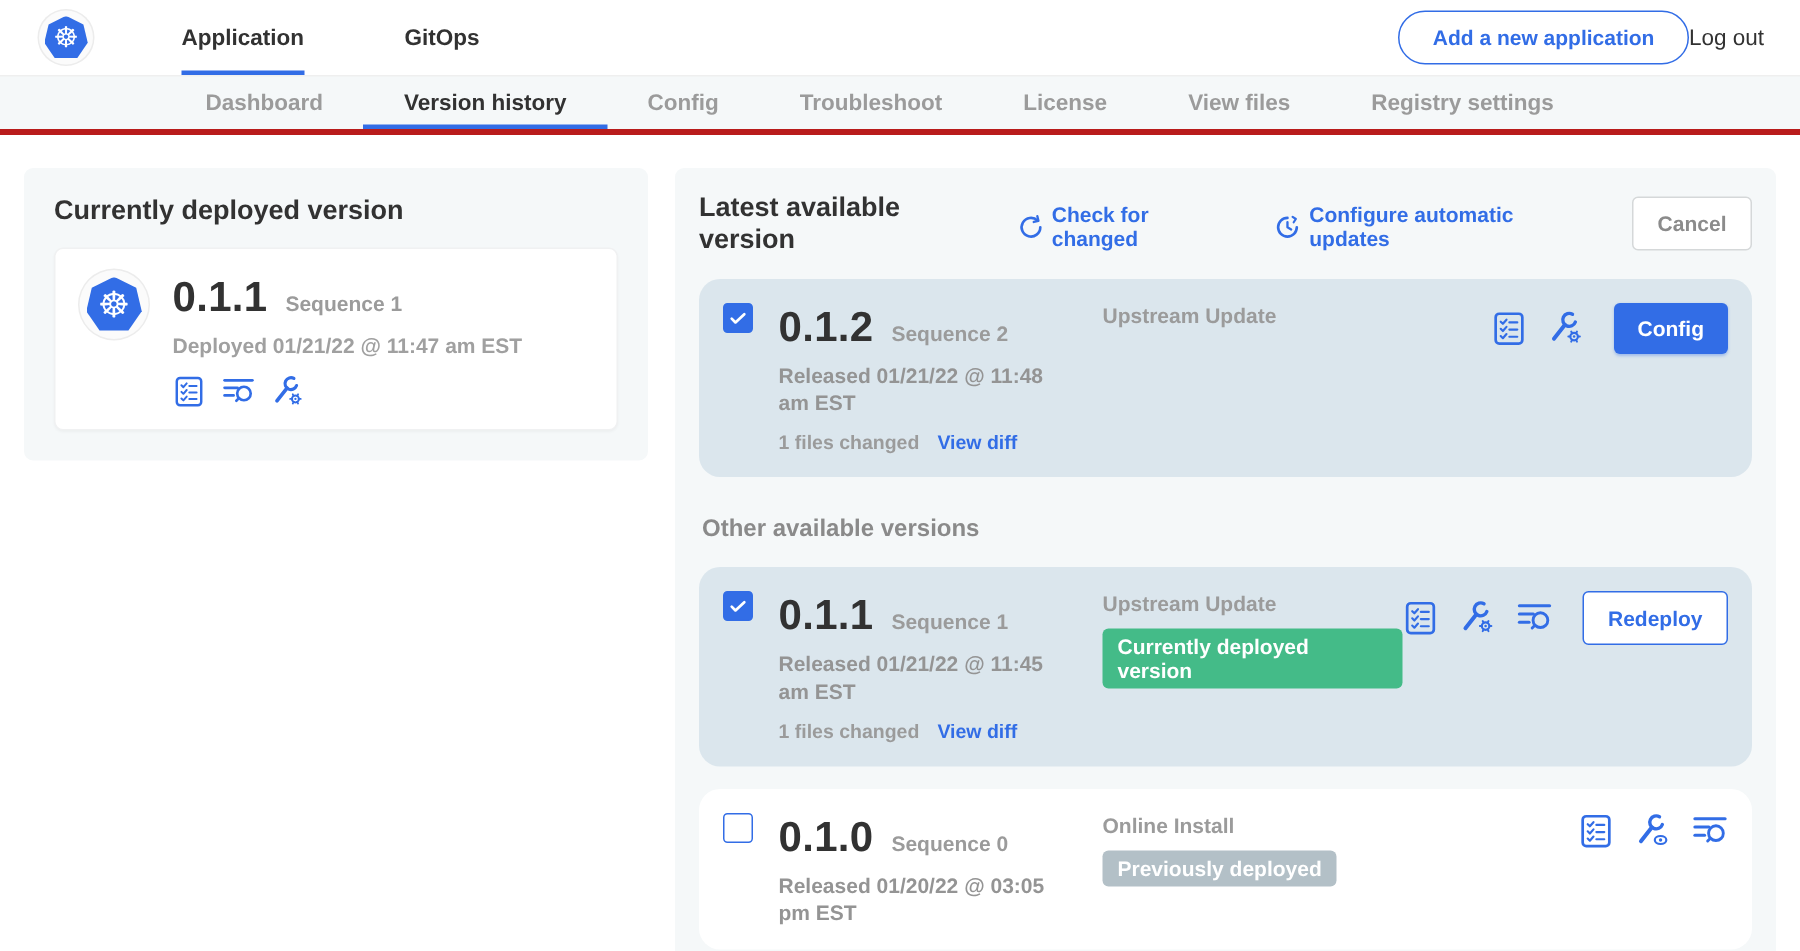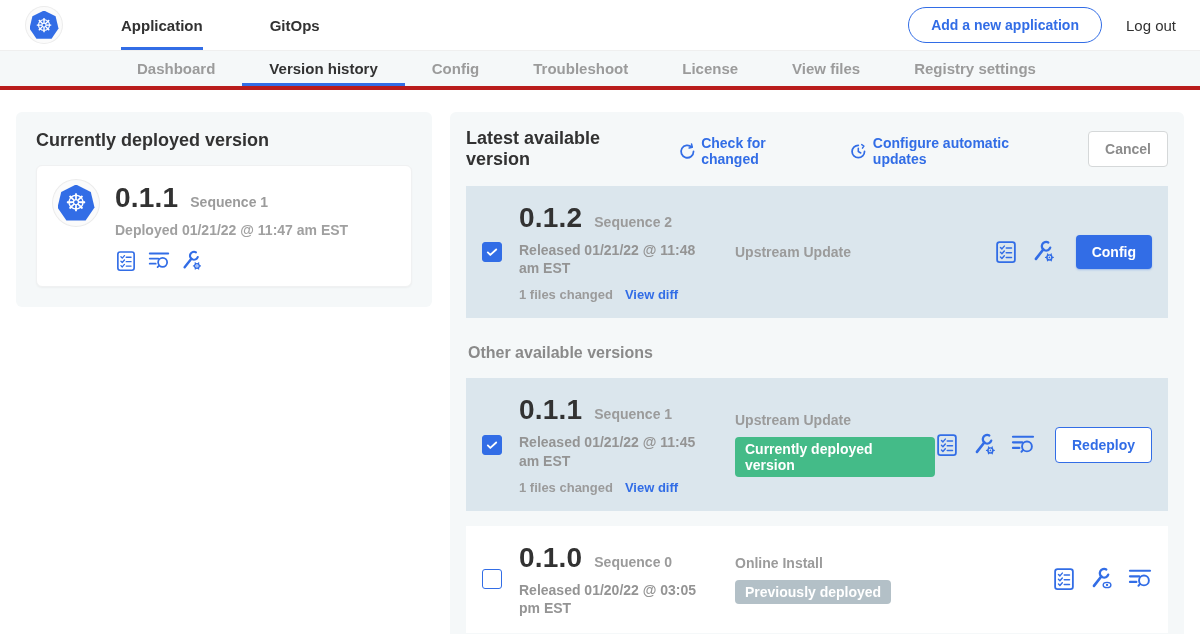--- a/index.html
+++ b/index.html
@@ -13,21 +13,21 @@
   .k8s-badge.small { width:36px; height:36px; }
   .k8s-badge.big { width:46px; height:46px; }
   .k8s-hept { background:#326de6; clip-path:polygon(50% 0%, 90% 20%, 100% 62%, 76% 97%, 24% 97%, 0% 62%, 10% 20%);
     display:flex; align-items:center; justify-content:center; color:#fff; font-family:"DejaVu Sans", sans-serif; }
   .k8s-badge.small .k8s-hept { width:29px; height:29px; font-size:19px; }
   .k8s-badge.big .k8s-hept { width:37px; height:37px; font-size:24px; }
   .topnav-tabs { display:flex; gap:42px; }
   .topnav-tab { display:flex; align-items:center; font-size:15px; font-weight:bold; color:#323232;
     border-bottom:3px solid transparent; padding-top:3px; cursor:pointer;margin-left:25px; }
   .topnav-tab.active { border-bottom-color:#326de6; }
-  .topnav-right { margin-left:auto; display:flex; align-items:center; gap:24px; }
+  .topnav-right { margin-left:auto; display:flex; align-items:center; }
   .btn-pill { border:1.5px solid #326de6; color:#326de6; background:#fff; border-radius:19px;
     font-size:14px; font-weight:bold; padding:9px 22px; cursor:pointer; }
   .logout { font-size:15px; color:#323232; cursor:pointer; }
 
   
   .subnav { height:40px; background:#f5f8f9; border-top:1px solid #efefef; border-bottom:4px solid #b91c1c;
     display:flex; align-items:stretch; padding-left:110px; }
   .subnav-tab { display:flex; align-items:center; padding:0 27px; font-size:15px; color:#9b9b9b; font-weight:600;
     border-bottom:3px solid transparent; padding-top:3px; cursor:pointer; }
   .subnav-tab.active { color:#323232; font-weight:bold; border-bottom-color:#326de6; }
@@ -53,21 +53,21 @@
   .rp-title { font-size:18px; font-weight:bold; color:#323232; margin-right:14px; }
   .hdr-link { display:flex; align-items:center; gap:6px; color:#326de6; font-size:14px; font-weight:bold;
     cursor:pointer; margin-right:26px; margin-top:4px; }
   .hdr-link .icn { width:17px; height:17px; }
   .rp-buttons { margin-left:auto; display:flex; gap:12px; }
   .btn { border-radius:4px; font-size:14px; font-weight:bold; padding:9px 16px; cursor:pointer; border:1px solid transparent; }
   .btn-cancel { background:#fff; border-color:#d5d8d9; color:#8b8b8b; font-weight:600; }
   .btn-primary { background:#326de6; color:#fff; border:none; box-shadow:0 1px 2px rgba(50,109,230,.35); }
   .btn-outline { background:#fff; border:1px solid #326de6; color:#326de6; }
 
-  .version-row { display:flex; align-items:center; border-radius:0; padding:16px; background:#fff; }
+  .version-row { display:flex; align-items:flex-start; border-radius:14px; padding:16px; background:#fff; }
   .version-row.selected { background:#dbe6ed; }
   .version-row + .version-row { margin-top:15px; }
   .checkbox { width:20px; height:20px; border:1.5px solid #326de6; border-radius:3px; background:#fff;
     flex:none; margin-right:17px; cursor:pointer; display:flex; align-items:center; justify-content:center; color:#fff; }
   .checkbox.checked { background:#326de6; }
   .checkbox .icn { width:14px; height:14px; }
   .ver-info { width:216px; flex:none; }
   .ver-released { font-size:14px; color:#949494; font-weight:bold; margin-top:7px; width:195px; line-height:1.3; }
   .ver-changes { margin-top:10px; display:flex; align-items:center; gap:12px; }
   .files-changed { font-size:13px; color:#9b9b9b; font-weight:600; }

